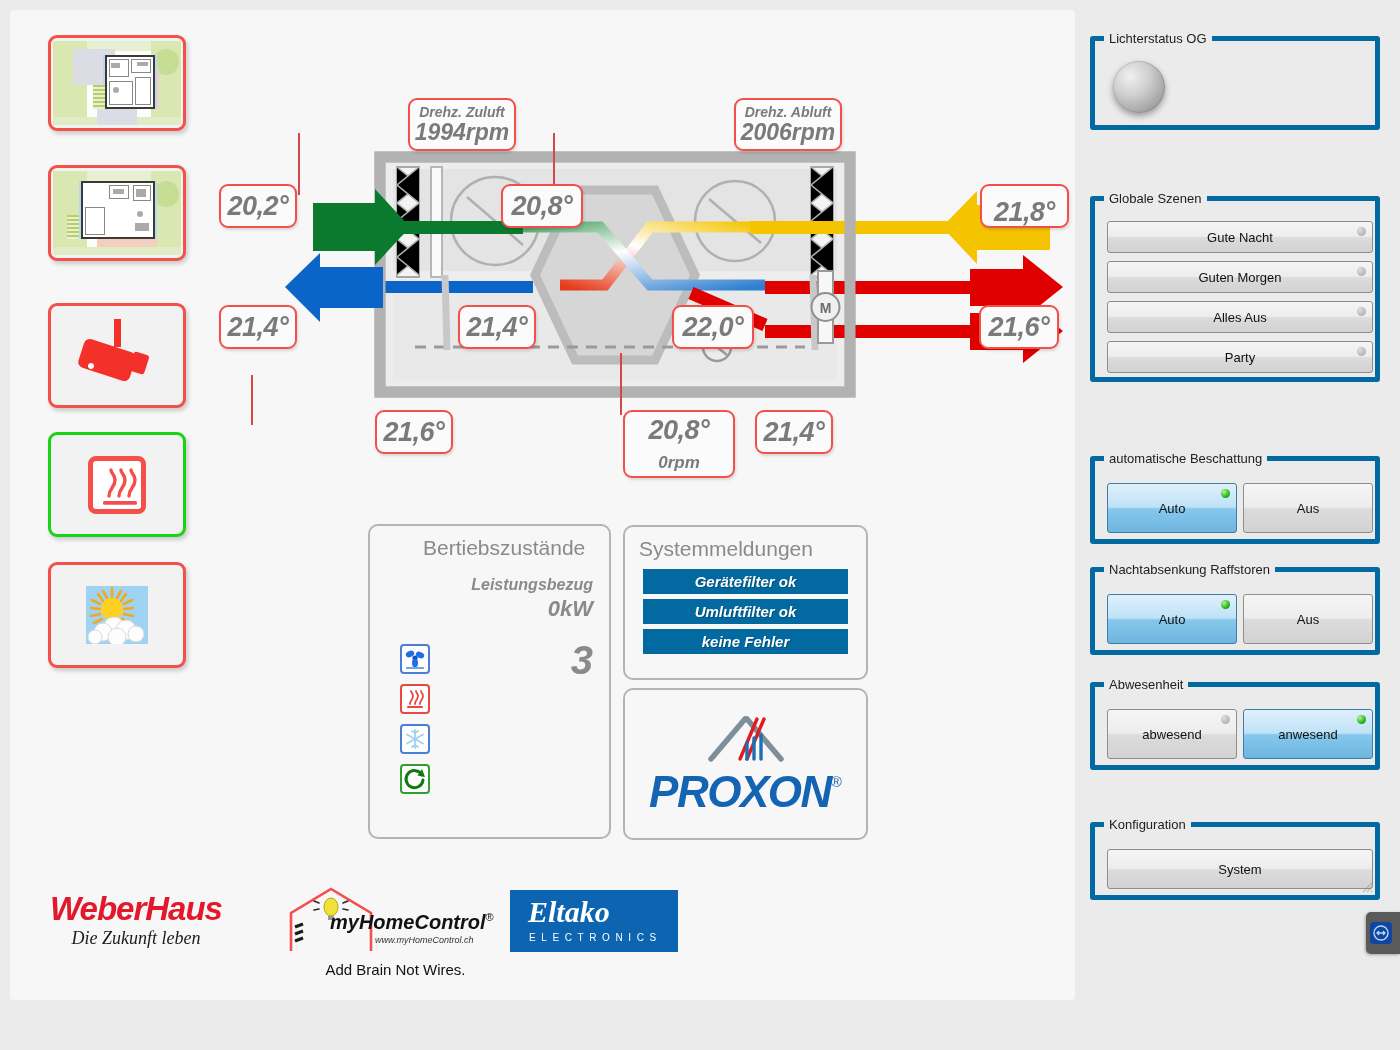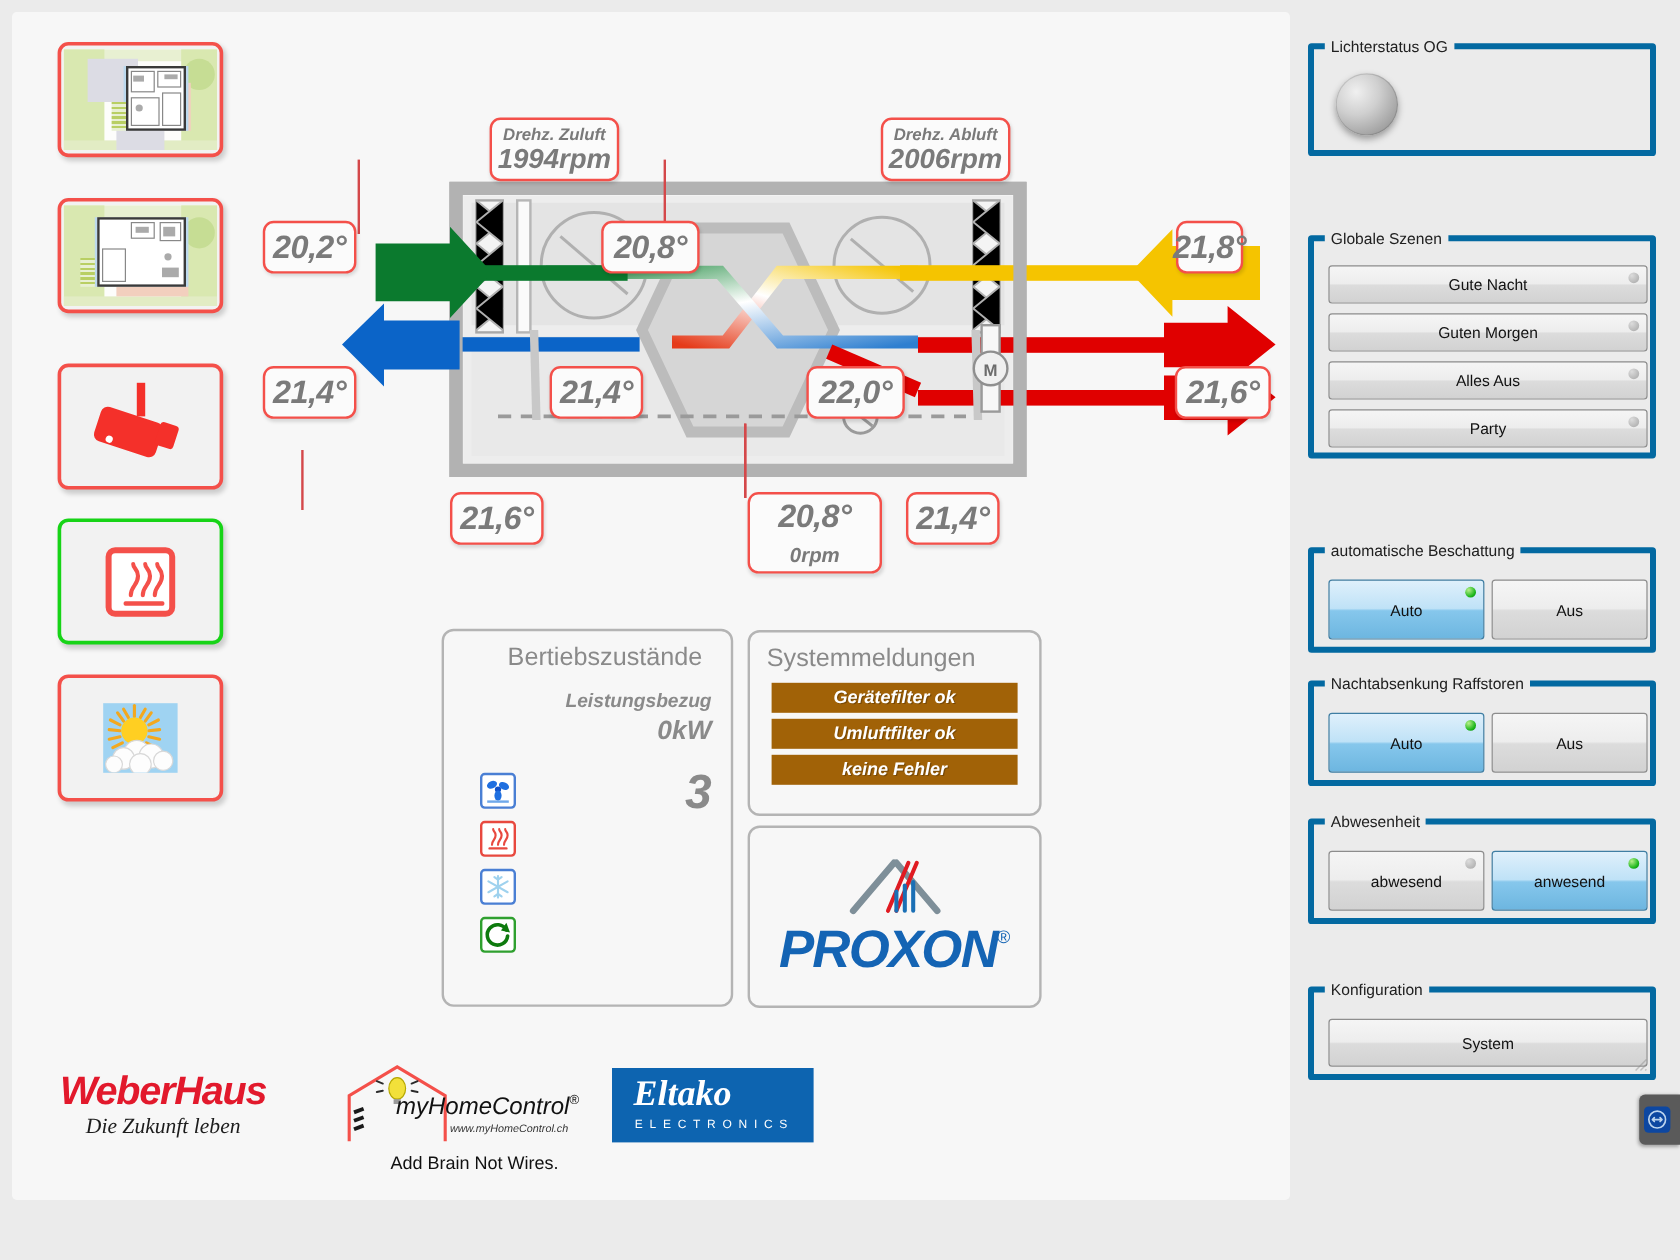--- a/index.html
+++ b/index.html
@@ -90,21 +90,21 @@
   .card {
     position: absolute;
     background: #f7f7f7;
     border: 2px solid #b4b4b4;
     border-radius: 10px;
   }
   .card-title {
     font-size: 21px; color: #8a8a8a; padding: 10px 0 0 14px; font-weight: normal;
   }
   .statusbar {
-    background: #a16207; color: #fff; font-style: italic; font-weight: bold;
+    background: #0369a1; color: #fff; font-style: italic; font-weight: bold;
     font-size: 15px; text-align: center; padding: 4px 0; margin: 0 0 5px 0;
     text-shadow: 1px 1px 0 rgba(0,0,0,0.25);
   }
   .mode-ic { width: 30px; height: 30px; border: 2px solid #4a7fd4; border-radius: 4px;
              background: #fff; margin-bottom: 10px; position: relative; }
 
   
   .group {
     position: absolute;
     border: 5px solid #0369a1;
@@ -135,21 +135,21 @@
     width: 52px; height: 52px; border-radius: 50%;
     background: radial-gradient(circle at 33% 30%, #f0f0f0 0%, #cfcfcf 38%, #9e9e9e 78%, #8a8a8a 100%);
     box-shadow: 0 3px 6px rgba(0,0,0,0.35), inset 0 0 0 1px rgba(0,0,0,0.12);
   }
 
   
   #logos { position: absolute; left: 30px; top: 875px; width: 680px; height: 100px; }
   .weberhaus-main { font-family: "Liberation Sans", sans-serif; font-weight: bold; font-style: italic;
                     font-size: 33px; color: #e2192c; letter-spacing: -1px; }
   .weberhaus-sub { font-family: "Liberation Serif", serif; font-style: italic; font-size: 18px; color: #1c1c1c; }
-  .mhc-name { font-weight: normal; font-style: italic; font-size: 20px; color: #111; }
+  .mhc-name { font-weight: bold; font-style: italic; font-size: 20px; color: #111; }
   .mhc-url { font-size: 9px; font-style: italic; color: #333; }
   .mhc-tag { font-size: 15px; color: #111; }
   .eltako-box { background: #0d64b0; width: 168px; height: 62px; position: relative; }
   .eltako-name { font-family: "Liberation Serif", serif; font-style: italic; font-weight: bold;
                  font-size: 30px; color: #fff; }
   .eltako-sub { font-size: 10px; color: #fff; letter-spacing: 5.6px; }
 
   
   #tv-tab {
     position: absolute; right: 0; top: 912px; width: 34px; height: 42px;
@@ -359,21 +359,21 @@
       </div>
 
       <div class="callout" style="left:14px; top:99px; width:78px; height:44px;">
         <span class="big">20,2°</span>
       </div>
 
       <div class="callout" style="left:296px; top:99px; width:82px; height:44px;">
         <span class="big">20,8°</span>
       </div>
 
-      <div class="callout" style="left:775px; top:99px; width:56px; height:44px;">
+      <div class="callout" style="left:775px; top:99px; width:89px; height:44px;justify-content:flex-end;">
         <span class="big">21,8°</span>
       </div>
 
       <div class="callout" style="left:14px; top:220px; width:78px; height:44px;">
         <span class="big">21,4°</span>
       </div>
 
       <div class="callout" style="left:253px; top:220px; width:78px; height:44px;">
         <span class="big">21,4°</span>
       </div>

